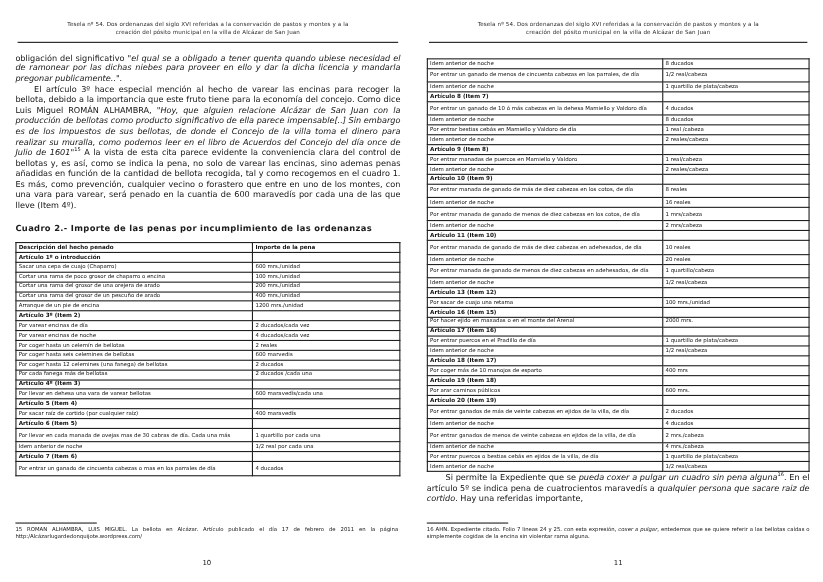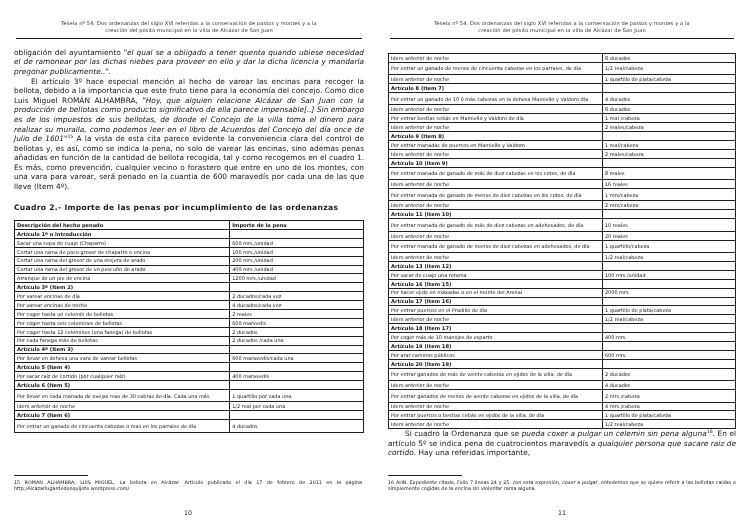--- a/index.html
+++ b/index.html
@@ -78,21 +78,21 @@
 
   <div class="page page-left">
 
     <div class="runhead">
       <div>Tesela nº 54. Dos ordenanzas del siglo XVI referidas a la conservación de pastos y montes y a la</div>
       <div>creación del pósito municipal en la villa de Alcázar de San Juan</div>
     </div>
     <div class="runrule"></div>
 
     <div class="body-col">
-      <p class="txt"><span>obligación del ayuntamiento </span><span class="it">"el qual se a obligado a tener quenta quando ubiese necesidad el de ramonear por las dichas niebes para proveer en ello y dar la dicha licencia y mandarla pregonar publicamente..".</span></p>
+      <p class="txt"><span>obligación del significativo </span><span class="it">"el qual se a obligado a tener quenta quando ubiese necesidad el de ramonear por las dichas niebes para proveer en ello y dar la dicha licencia y mandarla pregonar publicamente..".</span></p>
 
       <p class="txt indent"><span>El artículo 3º hace especial mención al hecho de varear las encinas para recoger la bellota, debido a la importancia que este fruto tiene para la economía del concejo. Como dice Luis Miguel ROMÁN ALHAMBRA, "</span><span class="it">Hoy, que alguien relacione Alcázar de San Juan con la producción de bellotas como producto significativo de ella parece impensable[..] Sin embargo es de los impuestos de sus bellotas, de donde el Concejo de la villa toma el dinero para realizar su muralla, como podemos leer en el libro de Acuerdos del Concejo del día once de Julio de 1601"</span><sup>15</sup><span> A la vista de esta cita parece evidente la conveniencia clara del control de bellotas y, es así, como se indica la pena, no solo de varear las encinas, sino ademas penas añadidas en función de la cantidad de bellota recogida, tal y como recogemos en el cuadro 1. Es más, como prevención, cualquier vecino o forastero que entre en uno de los montes, con una vara para varear, será penado en la cuantia de 600 maravedís por cada una de las que lleve (Item 4º).</span></p>
 
       <h3 class="cuadro">Cuadro 2.- Importe de las penas por incumplimiento de las ordenanzas</h3>
 
       <table class="penas lt">
         <tbody>
             <tr class="hdr">
               <td class="c1">Descripción del hecho penado</td>
               <td class="c2">Importe de la pena</td>
@@ -359,21 +359,21 @@
               <td class="c1">Por entrar puercos o bestias cebás en ejidos de la villa, de día</td>
               <td class="c2">1 quartillo de plata/cabeza</td>
             </tr>
             <tr class="dat">
               <td class="c1">Idem anterior de noche</td>
               <td class="c2">1/2 real/cabeza</td>
             </tr>
           </tbody>
       </table>
 
-      <p class="txt indent tail-para"><span>Si cuadro la Ordenanza que se </span><span class="it">pueda coxer a pulgar un celemin sin pena alguna</span><sup>16</sup><span>. En el artículo 5º se indica pena de cuatrocientos maravedís a </span><span class="it">qualquier persona que sacare raiz de cortido</span><span>. Hay una referidas importante,</span></p>
+      <p class="txt indent tail-para"><span>Si permite la Expediente que se </span><span class="it">pueda coxer a pulgar un cuadro sin pena alguna</span><sup>16</sup><span>. En el artículo 5º se indica pena de cuatrocientos maravedís a </span><span class="it">qualquier persona que sacare raiz de cortido</span><span>. Hay una referidas importante,</span></p>
     </div>
 
     <div class="fnwrap">
       <div class="fnrule"></div>
       <p class="fn"><span>16 AHN. Expediente citado. Folio 7 lineas 24 y 25. con esta expresión, </span><span class="it">coxer a pulgar</span><span>, entedemos que se quiere referir a las bellotas caídas o simplemente cogidas de la encina sin violentar rama alguna.</span></p>
       <div class="pageno">11</div>
     </div>
   </div>
 
 </div>

